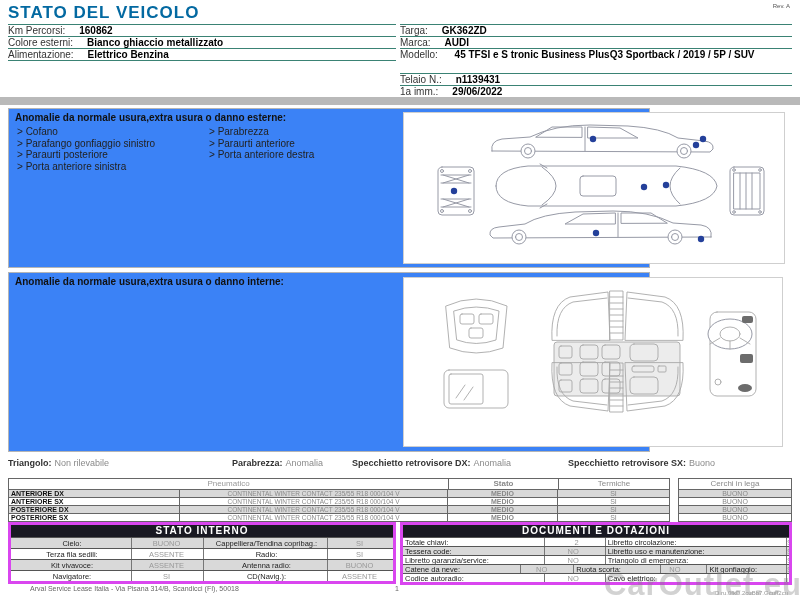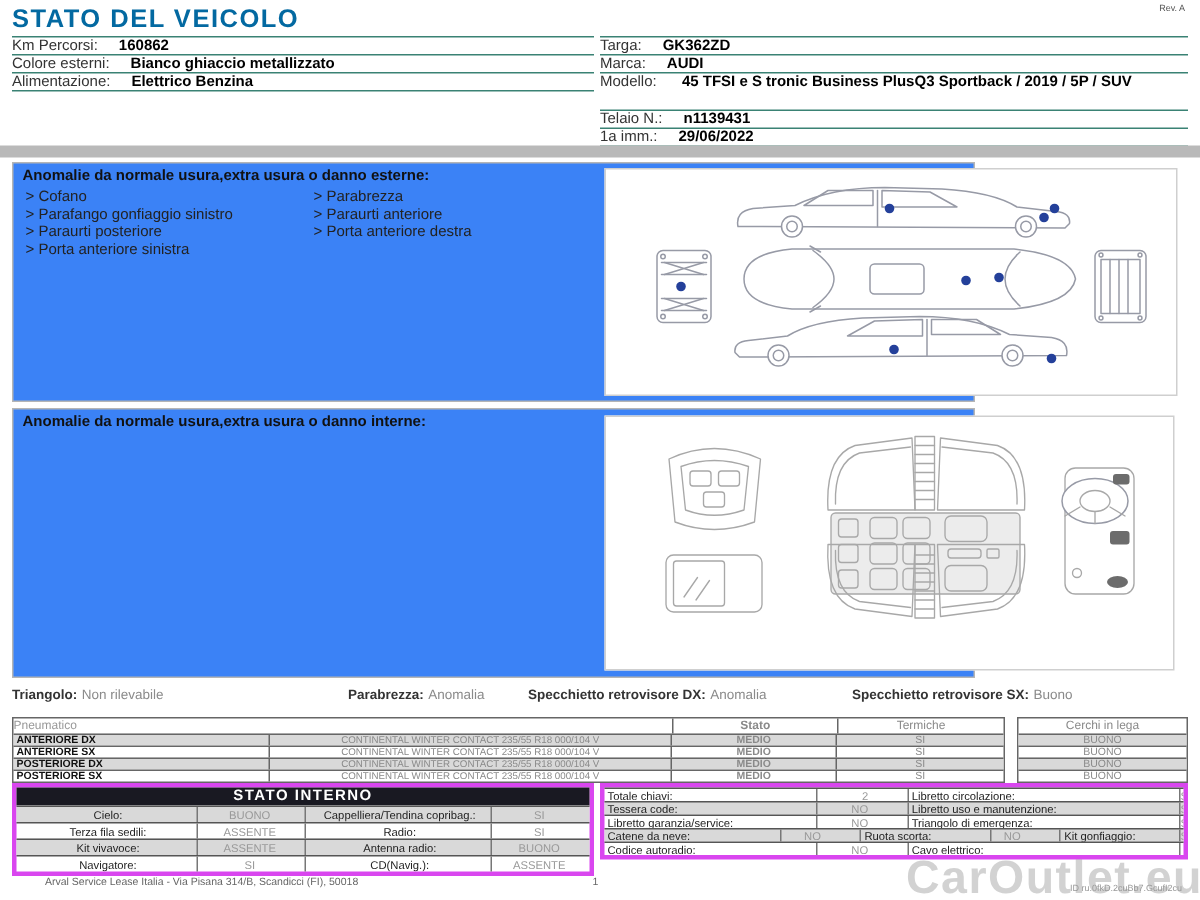--- a/index.html
+++ b/index.html
@@ -45,21 +45,21 @@
   .tt-row { display:flex; align-items:center; height:8px; border-top:1px solid #666; }
   .tt-row:first-child { border-top:none; }
   .tt-head { height:10px; color:#999; font-size:8px; }
   .tt-row > span { display:block; height:100%; line-height:8px; overflow:hidden; white-space:nowrap; }
   .tt-head > span { line-height:10px; }
   .tt-row > span + span { border-left:1px solid #666; }
   .c-pos { width:170px; font-weight:bold; font-size:7px; padding-left:2px; color:#111; }
   .c-tire { width:268px; text-align:center; color:#8a8a8a; font-size:6.5px; }
   .c-stato { width:110px; text-align:center; color:#8a8a8a;font-weight:bold; }
   .c-term { flex:1; text-align:center; color:#8a8a8a; }
-  .c-head-pn { width:439px; text-align:left; }
+  .c-head-pn { width:439px; text-align:center; }
   .c-cerchi { flex:1; text-align:center; color:#8a8a8a; }
   .shade { background:#d9d9d9; }
 
   .bt { position:absolute; top:522px; border:3px solid #d946ef; background:#fff; }
   .bt-si { left:8px; width:388px; }
   .bt-doc { left:400px; width:392px; }
   .bt-head { height:12px; line-height:12px; background:#191922; color:#fff; font-weight:bold; text-align:center; font-size:10px; letter-spacing:1px; }
   .bt-row { display:flex; align-items:center; border-top:1px solid #555; font-size:7.5px; }
   .si-row { height:11px; }
   .doc-row { height:9px;gap:24px; }
@@ -356,20 +356,21 @@
   </div>
   <div class="bt-row si-row">
     <span class="bl" style="width:120px">Navigatore:</span>
     <span class="bv" style="width:72px">SI</span>
     <span class="bl" style="width:124px">CD(Navig.):</span>
     <span class="bv" style="flex:1">ASSENTE</span>
   </div>
 </div>
 
 <div class="bt bt-doc">
+  <div class="bt-head">DOCUMENTI E DOTAZIONI</div>
   <div class="bt-row doc-row">
     <span class="bl" style="width:128px">Totale chiavi:</span>
     <span class="bv" style="width:40px">2</span>
     <span class="bl" style="width:172px">Libretto circolazione:</span>
     <span class="bv" style="flex:1">SI</span>
   </div>
   <div class="bt-row doc-row shade">
     <span class="bl" style="width:128px">Tessera code:</span>
     <span class="bv" style="width:40px">NO</span>
     <span class="bl" style="width:172px">Libretto uso e manutenzione:</span>

